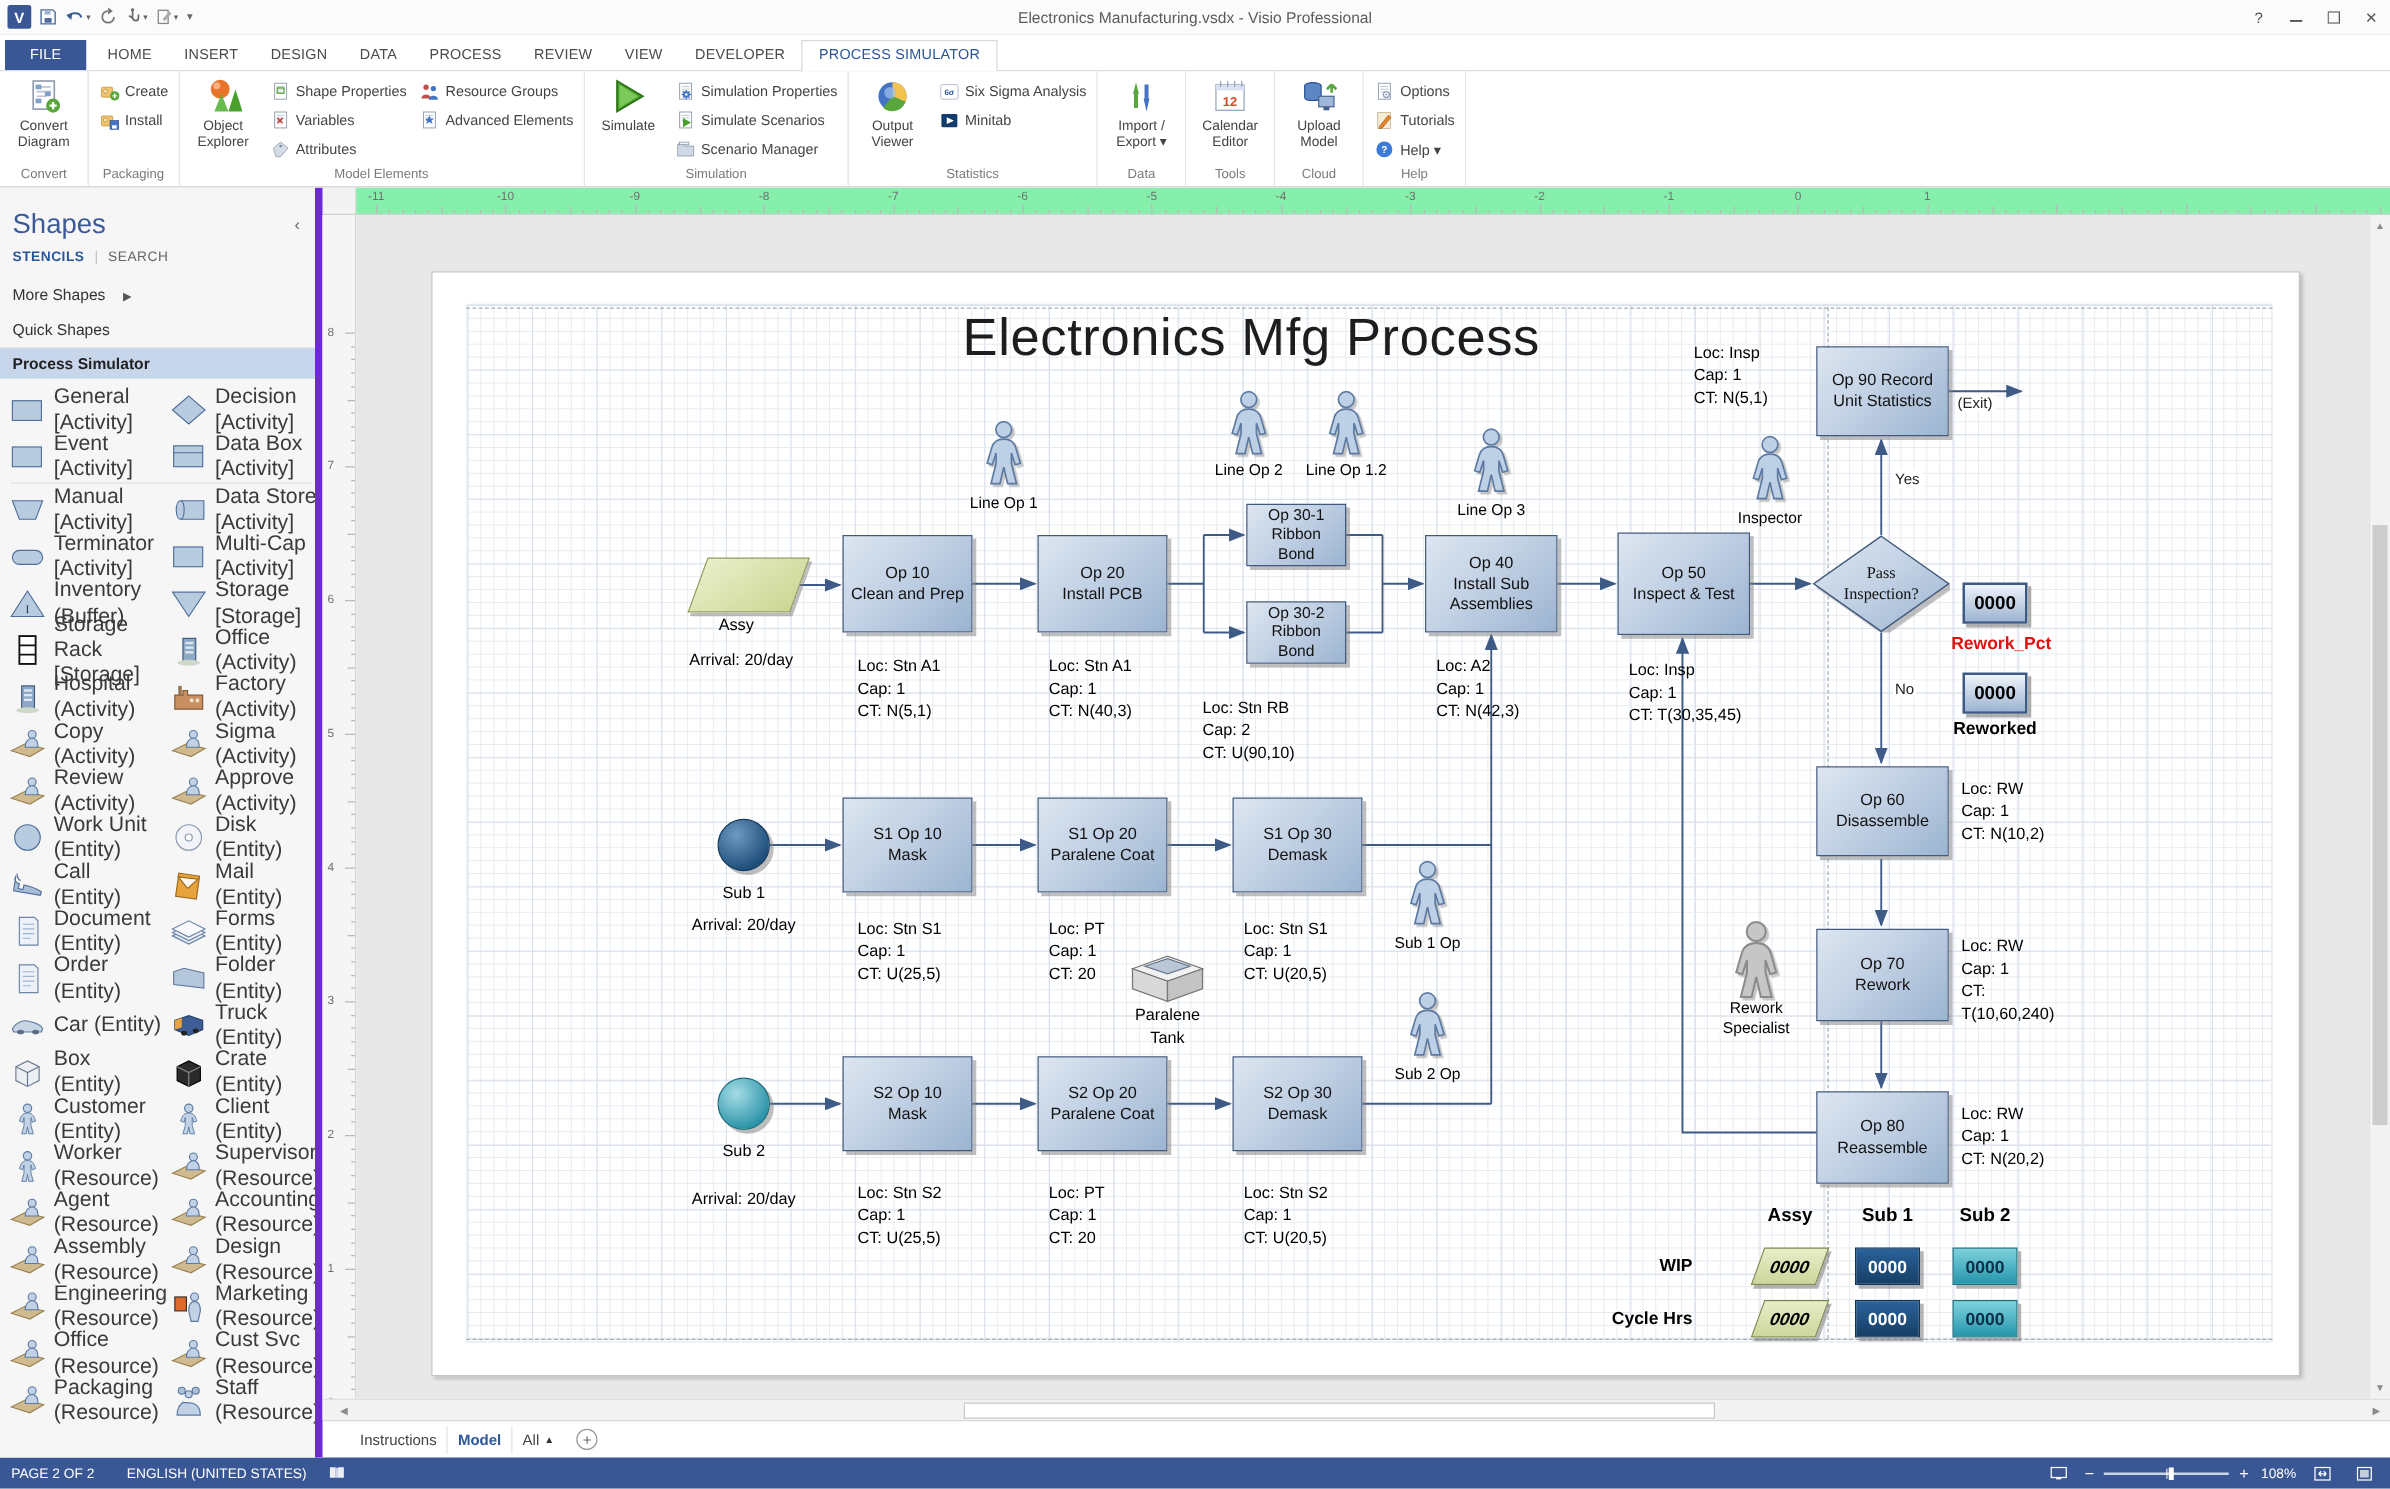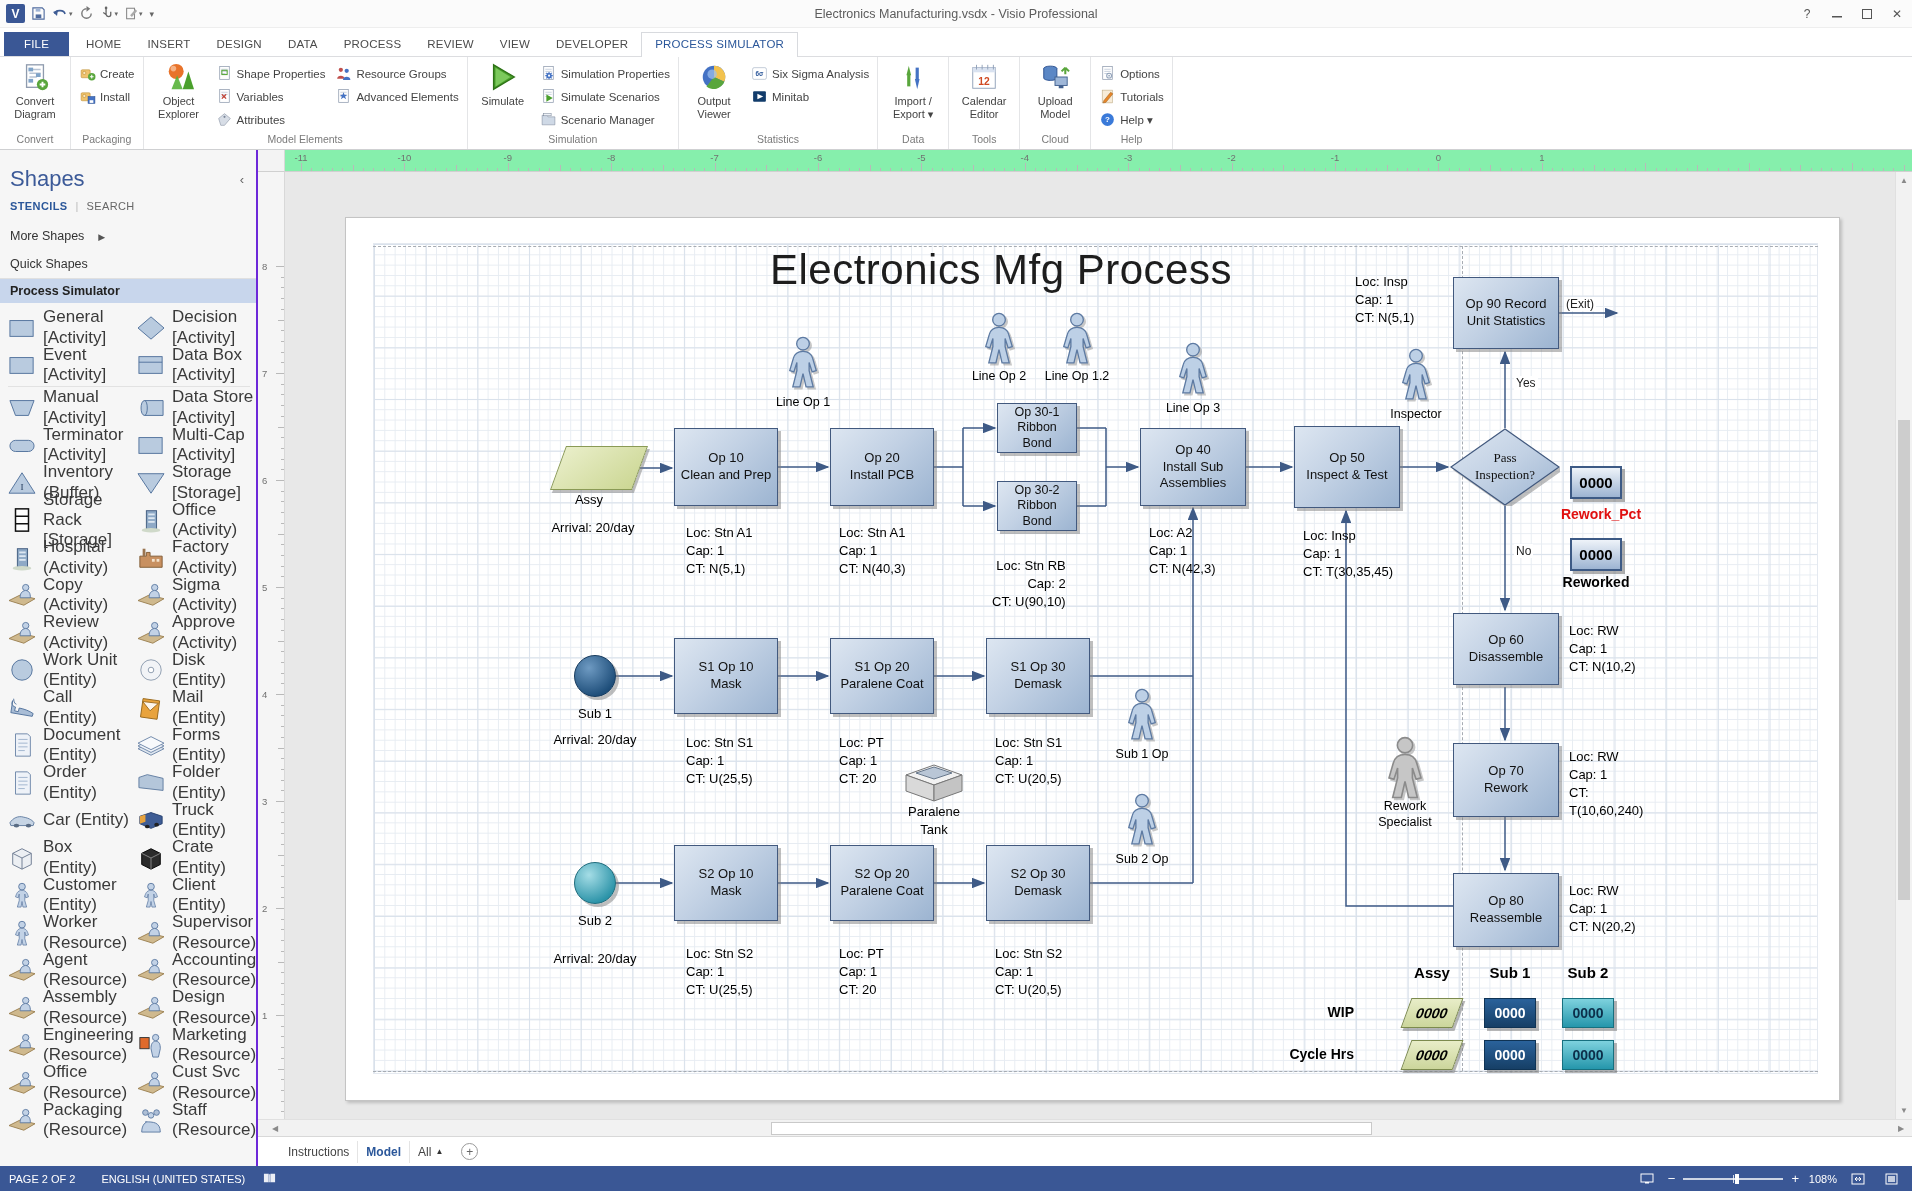--- a/index.html
+++ b/index.html
@@ -34,21 +34,21 @@
   .bigbtn svg{width:30px;height:30px;}
   .bigbtn .blabel{font-size:11px;color:#444;text-align:center;white-space:pre-line;line-height:1.18;margin-top:3px;}
   .smallcol{display:flex;flex-direction:column;justify-content:flex-start;padding-top:3px;}
   .smallbtn{display:flex;align-items:center;height:23px;padding:0 4px;font-size:11.5px;color:#444;white-space:nowrap;cursor:default;}
   .smallbtn svg{width:17px;height:17px;margin-right:4px;flex:0 0 auto;}
 
   
   #main{flex:1;display:flex;min-height:0;background:#fff;}
 
   
-  #shapes-panel{width:258px;background:#f6f6f6;border-right:2px solid #6d28d9;position:relative;font-size:12px;overflow:hidden;}
+  #shapes-panel{width:258px;background:#f6f6f6;border-right:6px solid #6d28d9;position:relative;font-size:12px;overflow:hidden;}
   #sp-title{color:#3c5a98;font-size:22px;padding:16px 0 2px 10px;font-weight:400;}
   #sp-collapse{position:absolute;right:12px;top:22px;color:#666;font-size:13px;}
   #sp-tabs{display:flex;align-items:center;gap:8px;padding:6px 0 10px 10px;font-size:11px;}
   #sp-tab-stencils{color:#2b579a;font-weight:bold;letter-spacing:.4px;}
   #sp-tabs .sep{color:#bbb;}
   #sp-tab-search{color:#666;letter-spacing:.4px;}
   .sp-row{padding:7px 0 7px 10px;font-size:12.5px;color:#333;}
   .sp-row .arr{font-size:9px;color:#555;margin-left:14px;}
   #sp-active{background:#c8d6ec;font-weight:bold;color:#222;padding:5px 0 5px 10px;font-size:12.5px;border-top:1px solid #e0e0e0;}
   #stencil-grid{display:grid;grid-template-columns:129px 129px;padding-top:6px;}
@@ -1209,21 +1209,21 @@
     <polygon points="6,12 34,22 34,38 6,28" fill="#d9d9d9" stroke="#777"></polygon>
     <polygon points="62,12 34,22 34,38 62,28" fill="#c4c4c4" stroke="#777"></polygon>
     <polygon points="16,10 34,4 52,10 34,16" fill="#b9c6d6" stroke="#68788c"></polygon>
                 </svg></div>
               <div class="anno" style="left: 340px; top: 306px;">Loc: Stn A1
 Cap: 1
 CT: N(5,1)</div>
               <div class="anno" style="left: 493px; top: 306px;">Loc: Stn A1
 Cap: 1
 CT: N(40,3)</div>
-              <div class="anno" style="left: 646px; top: 339px; text-align: right;">Loc: Stn RB
+              <div class="anno" style="left: 616px; top: 339px;">Loc: Stn RB
 Cap: 2
 CT: U(90,10)</div>
               <div class="anno" style="left: 803px; top: 306px;">Loc: A2
 Cap: 1
 CT: N(42,3)</div>
               <div class="anno" style="left: 957px; top: 309px;">Loc: Insp
 Cap: 1
 CT: T(30,35,45)</div>
               <div class="anno" style="left: 1009px; top: 55px;">Loc: Insp
 Cap: 1
@@ -1259,21 +1259,21 @@
               <div class="slabel" style="left: 243px; top: 273px;">Assy</div>
               <div class="slabel" style="left: 247px; top: 301px;">Arrival: 20/day</div>
               <div class="slabel" style="left: 249px; top: 487px;">Sub 1</div>
               <div class="slabel" style="left: 249px; top: 513px;">Arrival: 20/day</div>
               <div class="slabel" style="left: 249px; top: 694px;">Sub 2</div>
               <div class="slabel" style="left: 249px; top: 732px;">Arrival: 20/day</div>
               <div class="slabel" style="left: 588px; top: 585px;">Paralene
 Tank</div>
               <div class="elabel" style="left: 1168px; top: 158px;">Yes</div>
               <div class="elabel" style="left: 1168px; top: 326px;">No</div>
-              <div class="elabel" style="left: 1218px; top: 79px;">(Exit)</div>
+              <div class="elabel" style="left: 1218px; top: 97px;">(Exit)</div>
               <div class="person" style="left: 457px; top: 118px;"><svg width="36" height="53" viewBox="0 0 34 52" style="filter:drop-shadow(2px 2px 0 rgba(130,130,130,.45))">
     <circle cx="17" cy="7.5" r="6.2" fill="#bdd0e6" stroke="#5d7aa2" stroke-width="1.3"></circle>
     <path d="M17 15 C11 15 8.5 18 7.5 22 L4 34 L8 35.2 L11 26 L11 34 L7 50 L14 50 L17 37 L20 50 L27 50 L23 34 L23 26 L26 35.2 L30 34 L26.5 22 C25.5 18 23 15 17 15 Z" fill="#bdd0e6" stroke="#5d7aa2" stroke-width="1.3"></path>
                 </svg></div>
               <div class="plabel" style="left: 457px; top: 176px;">Line Op 1</div>
               <div class="person" style="left: 653px; top: 94px;"><svg width="36" height="53" viewBox="0 0 34 52" style="filter:drop-shadow(2px 2px 0 rgba(130,130,130,.45))">
     <circle cx="17" cy="7.5" r="6.2" fill="#bdd0e6" stroke="#5d7aa2" stroke-width="1.3"></circle>
     <path d="M17 15 C11 15 8.5 18 7.5 22 L4 34 L8 35.2 L11 26 L11 34 L7 50 L14 50 L17 37 L20 50 L27 50 L23 34 L23 26 L26 35.2 L30 34 L26.5 22 C25.5 18 23 15 17 15 Z" fill="#bdd0e6" stroke="#5d7aa2" stroke-width="1.3"></path>
                 </svg></div>
               <div class="plabel" style="left: 653px; top: 150px;">Line Op 2</div>

